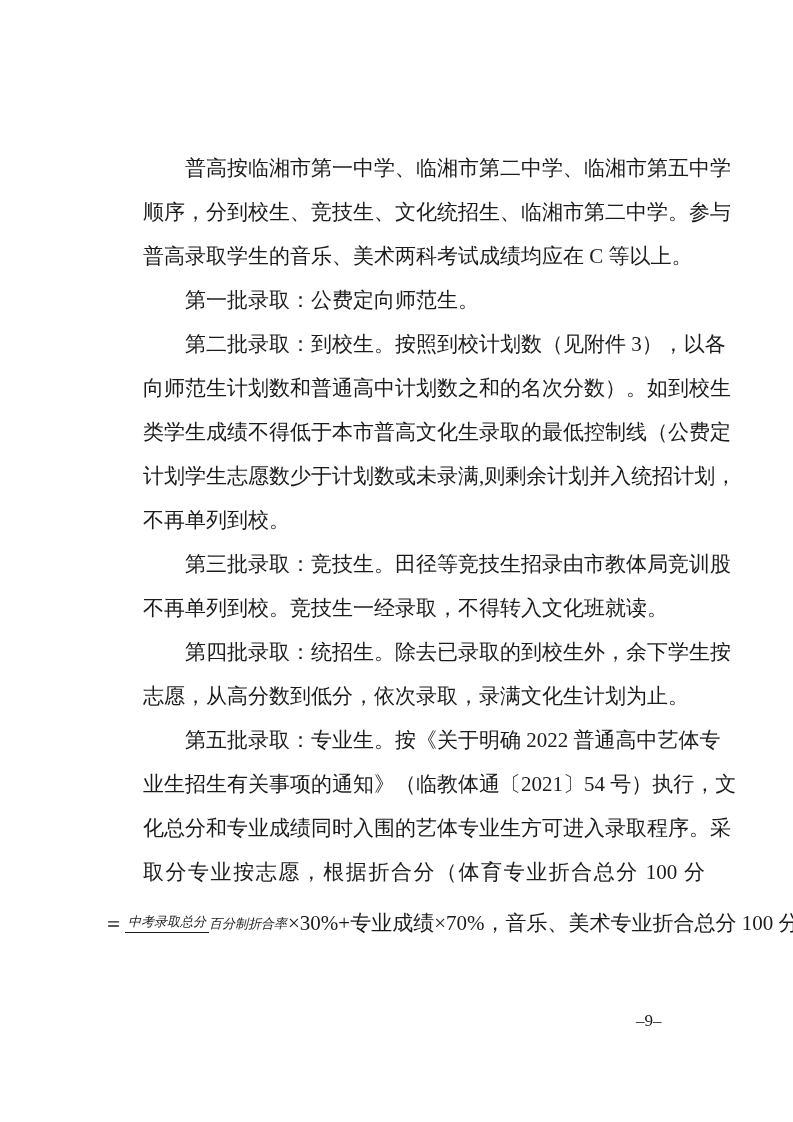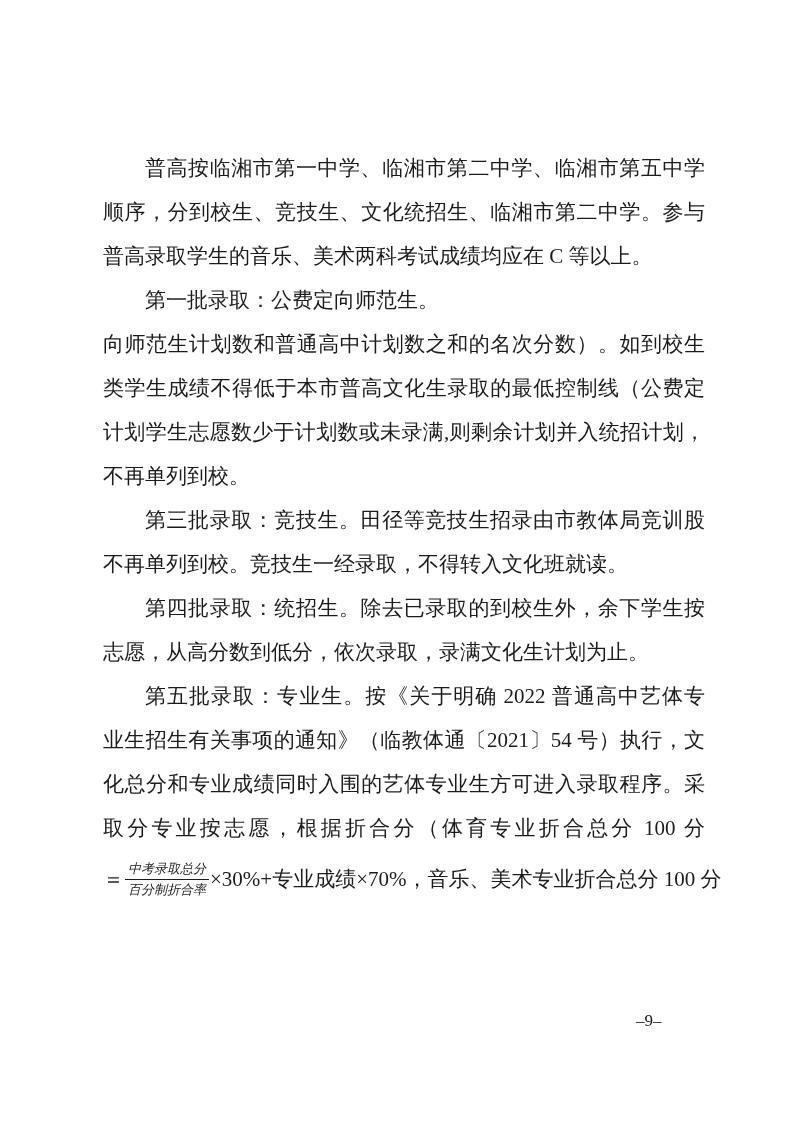--- a/index.html
+++ b/index.html
@@ -17,33 +17,33 @@
     width: 602px;
     font-size: 21px;
   }
   .para { margin: 0; }
   .line {
     height: 44px;
     line-height: 44px;
     text-align: justify;
     text-align-last: justify;
     white-space: nowrap;
+    margin-left: 40px;
   }
   .line.first { text-indent: 2em; }
   .line.last { text-align-last: left; }
   .formula-line {
     height: 58px;
     display: flex;
     align-items: center;
     white-space: nowrap;
     text-align: left;
   }
   .frac {
     display: inline-flex;
-    flex-direction: column;
     align-items: center;
     font-size: 13px;
     font-style: italic;
     line-height: 1.35;
     margin: 0 1px;
   }
   .frac .num { border-bottom: 1.5px solid #1b1b1b; padding: 0 3px 1px 3px; }
   .frac .den { padding-top: 1px; }
   .page-number {
     position: absolute;
@@ -60,20 +60,21 @@
   <div id="paragraphs-host">
       <div class="para">
         <div class="line first">普高按临湘市第一中学、临湘市第二中学、临湘市第五中学</div>
         <div class="line">顺序，分到校生、竞技生、文化统招生、临湘市第二中学。参与</div>
         <div class="line last">普高录取学生的音乐、美术两科考试成绩均应在 C 等以上。</div>
       </div>
       <div class="para">
         <div class="line first last">第一批录取：公费定向师范生。</div>
       </div>
       <div class="para">
+        <div class="line first">第二批录取：到校生。按照到校计划数（见附件 3），以各</div>
         <div class="line">向师范生计划数和普通高中计划数之和的名次分数）。如到校生</div>
         <div class="line">类学生成绩不得低于本市普高文化生录取的最低控制线（公费定</div>
         <div class="line">计划学生志愿数少于计划数或未录满,则剩余计划并入统招计划，</div>
         <div class="line last">不再单列到校。</div>
       </div>
       <div class="para">
         <div class="line first">第三批录取：竞技生。田径等竞技生招录由市教体局竞训股</div>
         <div class="line last">不再单列到校。竞技生一经录取，不得转入文化班就读。</div>
       </div>
       <div class="para">

